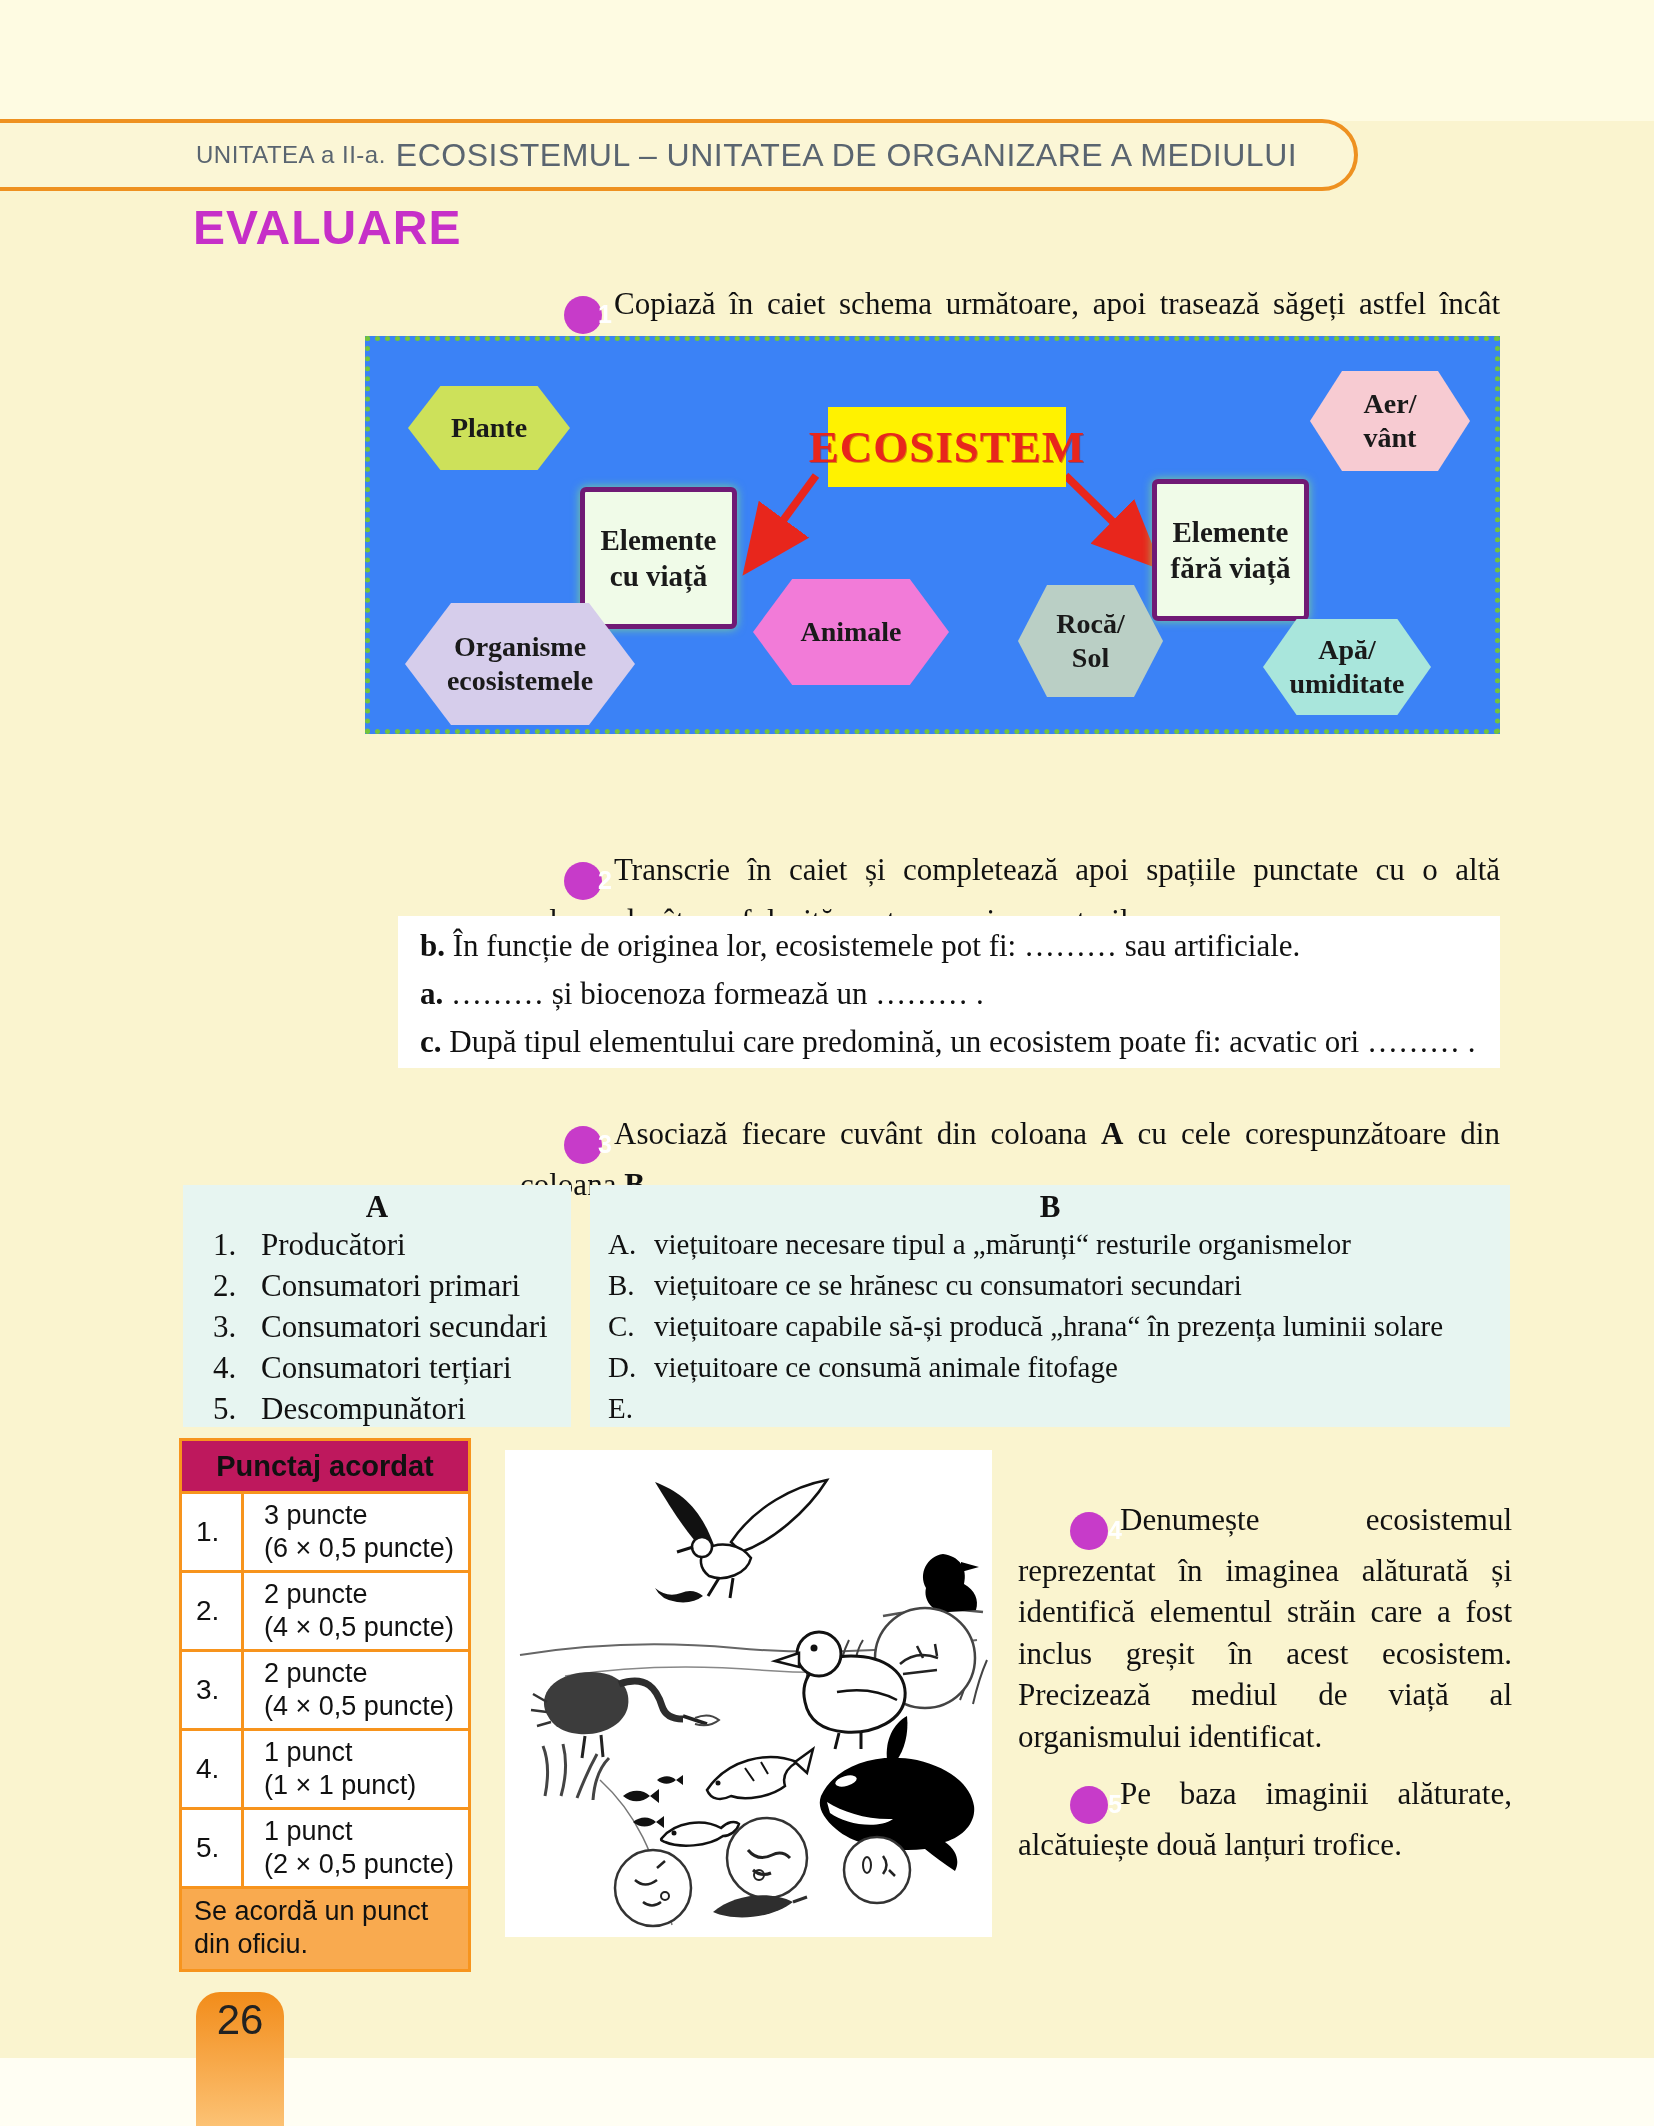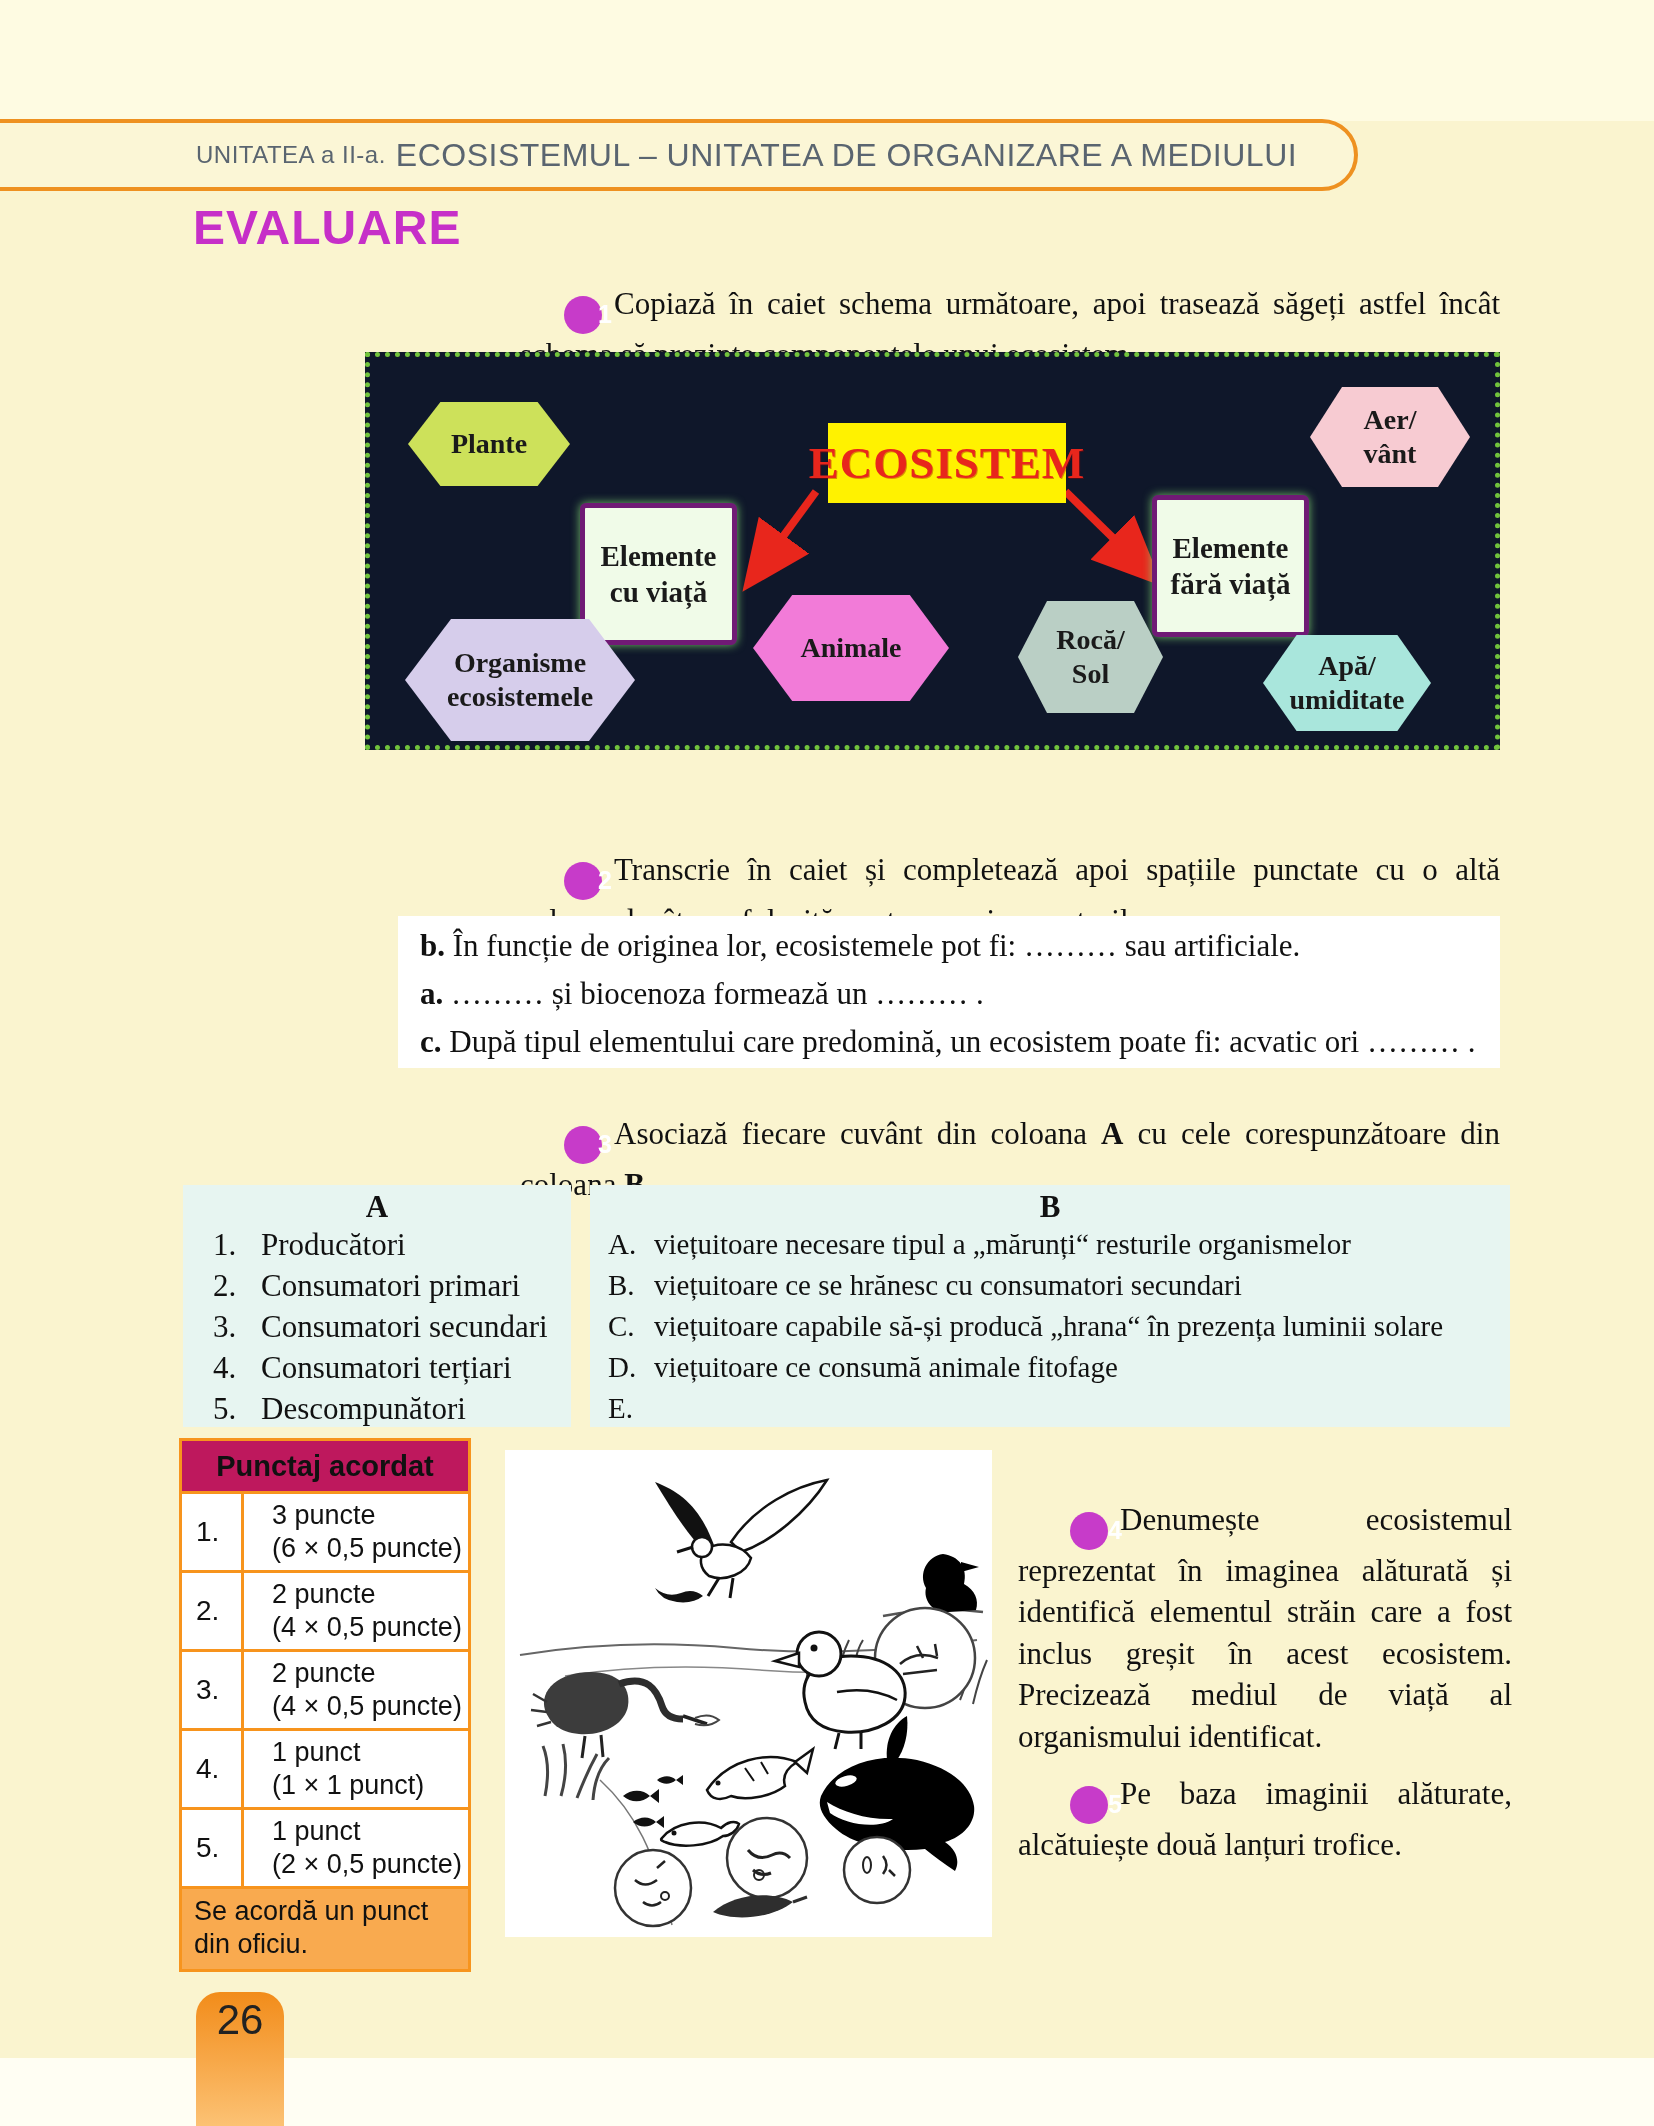--- a/index.html
+++ b/index.html
@@ -24,21 +24,21 @@
       color:#fff;font-family:"Liberation Sans",sans-serif;font-size:25px;font-weight:bold;
       align-items:center;justify-content:center;vertical-align:-9px;margin-right:12px;}
   .ex1{left:520px;top:252px;width:980px;}
   .ex2{left:520px;top:818px;width:980px;}
   .ex3{left:520px;top:1082px;width:980px;}
   .ex4{left:1018px;top:1468px;width:494px;}
   .ex5{left:1018px;top:1742px;width:494px;}
   .bold{font-weight:bold;}
 
   
-  .diagram{left:365px;top:352px;width:1135px;height:398px;background:#0f172a;
+  .diagram{left:365px;top:336px;width:1135px;height:398px;background:#3b82f6;
       border:5px dotted #72C33C;box-sizing:border-box;}
   .hex{position:absolute;display:flex;align-items:center;justify-content:center;
       clip-path:polygon(20% 0%,80% 0%,100% 50%,80% 100%,20% 100%,0% 50%);
       font-weight:bold;font-size:28px;text-align:center;line-height:1.2;color:#1a1a1a;
       white-space:pre-line;}
   .greenbox{position:absolute;display:flex;align-items:center;justify-content:center;
       background:#F0FBE8;border:5px solid #701a75;border-radius:6px;box-sizing:border-box;
       font-weight:bold;font-size:29px;text-align:center;line-height:1.25;color:#1a1a1a;
       white-space:pre-line;box-shadow:0 0 10px rgba(140,230,120,.8);}
   .eco-center{position:absolute;left:458px;top:66px;width:238px;height:80px;background:#FFF200;
@@ -62,21 +62,21 @@
   .col-b .mnum{width:46px;margin-left:18px;}
   .mlabel{white-space:nowrap;}
 
   
   .score{left:179px;top:1438px;width:292px;font-family:"Liberation Sans",sans-serif;}
   .score-head{background:#be185d;border:3px solid #F7941D;box-sizing:border-box;height:56px;
       display:flex;align-items:center;justify-content:center;font-size:29px;font-weight:bold;color:#111;}
   .score-row{display:flex;border:3px solid #F7941D;border-top:none;box-sizing:border-box;}
   .score-num{width:62px;border-right:3px solid #F7941D;display:flex;align-items:center;
       padding-left:14px;font-size:28px;color:#111;background:#fff;box-sizing:border-box;}
-  .score-val{flex:1;background:#fff;padding:5px 4px 5px 28px;font-size:27px;line-height:33px;color:#111;}
+  .score-val{flex:1;background:#fff;padding:5px 4px 5px 20px;font-size:27px;line-height:33px;color:#111;}
   .score-foot{background:#F9AA4F;border:3px solid #F7941D;border-top:none;box-sizing:border-box;
       padding:6px 8px 8px 12px;font-size:27px;line-height:33px;color:#111;}
 
   
   .figure{left:505px;top:1450px;width:487px;height:487px;background:#fff;}
 
   
   .bottom-strip{left:0;top:2058px;width:1654px;height:68px;background:#FFFEF3;}
   .tab{left:196px;top:1992px;width:88px;height:134px;border-radius:24px 24px 0 0;
       background:linear-gradient(#F28C1A,#FCC274);display:flex;justify-content:center;}

